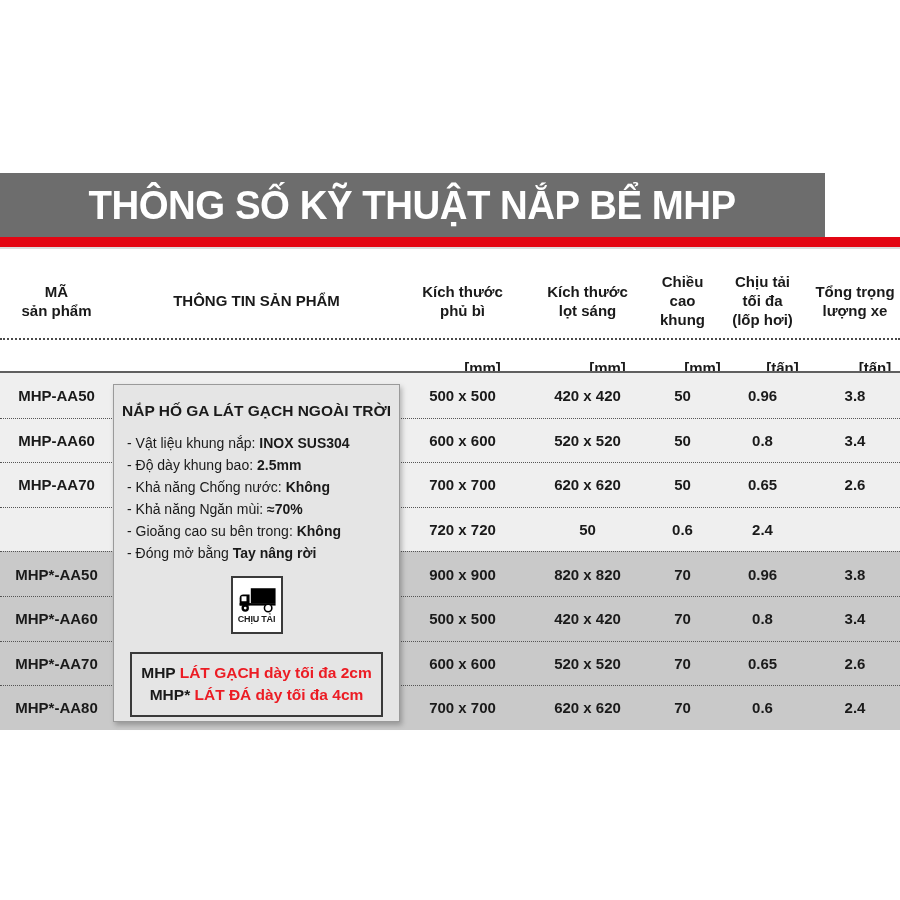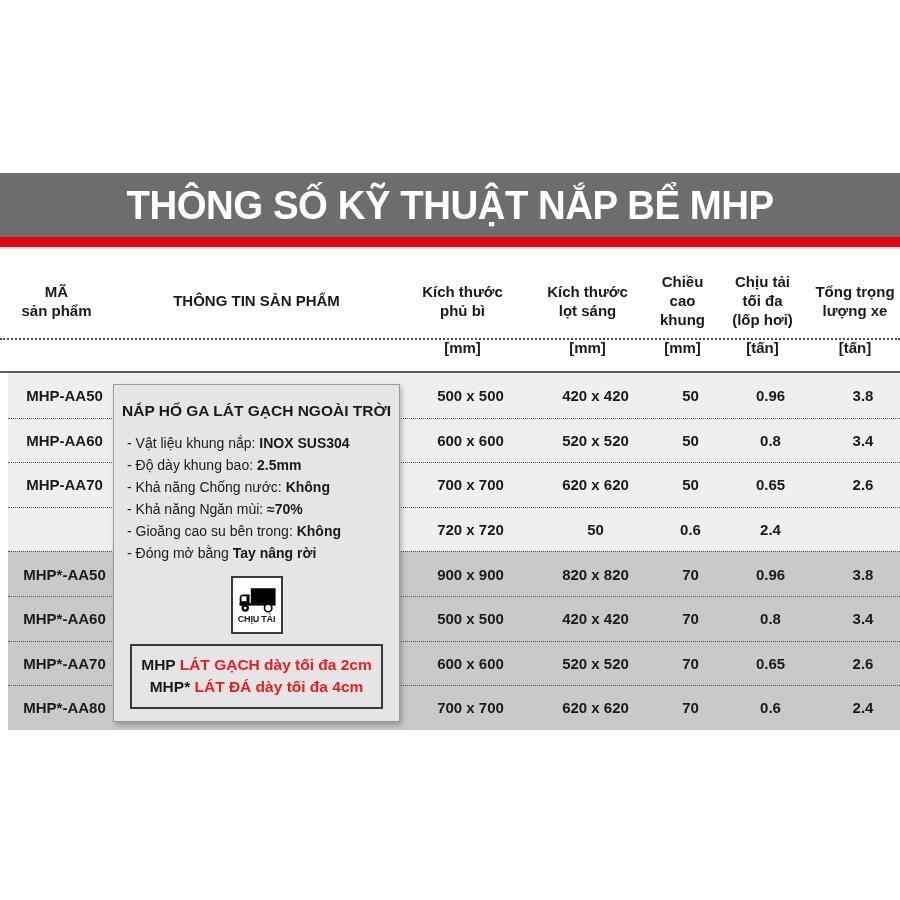--- a/index.html
+++ b/index.html
@@ -1,57 +1,57 @@
 <!DOCTYPE html>
 <html style="--band: #6d6d6d; --accent: #e30613; --notered: #ec1c24; --rowlight: #efefef; --rowdark: #c9c9c9;"><head>
 <meta charset="utf-8">
 <style>
   * { margin:0; padding:0; box-sizing:border-box; }
   html,body { width:900px; height:900px; background:#ffffff;
     font-family:"Liberation Sans","DejaVu Sans",sans-serif; color:#1a1a1a; }
   #page { position:relative; width:900px; height:900px; overflow:hidden; background:#fff; }
 
   
-  .band { position:absolute; left:0; top:173px; width:900px; height:64px;
+  .band { position:absolute; left:0; top:173px; width:825px; height:64px;
     background:var(--band,#6d6d6d); display:flex; align-items:center; justify-content:center; }
   .band-title { color:#fff; font-size:40px; font-weight:bold; letter-spacing:-0.5px;
     transform:scaleX(0.96); white-space:nowrap; }
   .redbar { position:absolute; left:0; top:237px; width:900px; height:10px; background:var(--accent,#e30613); }
   .band-shadow { position:absolute; left:0; top:247px; width:900px; height:2px; background:#dcdcdc; }
 
   
   .grid-cols { display:grid; grid-template-columns:113px 287px 125px 125px 65px 95px 90px; }
   .cell { display:flex; align-items:center; justify-content:center; text-align:center; }
 
   .thead { position:absolute; left:0; top:265px; width:748px; height:73px; }
   .thead .cell { font-weight:bold; font-size:15px; line-height:1.25; white-space:pre-line; height:73px; }
   .dotline { position:absolute; left:0; top:338px; width:900px; border-top:2px dotted #4a4a4a; }
-  .units { position:absolute; left:0; top:332px; width:776px; height:31px; }
+  .units { position:absolute; left:0; top:352px; width:776px; height:31px;padding-left:20px; }
   .units .cell { font-weight:bold; font-size:15px; height:31px; }
   .solidline { position:absolute; left:0; top:371px; width:900px; border-top:2px solid #5f5f5f; }
 
-  .tbody { position:absolute; left:0; top:373px; width:900px;padding-left:8px; }
+  .tbody { position:absolute; left:0; top:373px; width:900px; }
   .data-row { height:44.6px; }
   .data-row + .data-row { border-top:1px dotted #555; }
   .row-light { background:var(--rowlight,#efefef); }
   .row-dark  { background:var(--rowdark,#c9c9c9); }
   .data-row .cell { font-weight:bold; font-size:15px; height:100%; }
 
   
   .info-box { position:absolute; left:113px; top:384px; width:287px; height:338px;
     background:#e5e5e5; border:1px solid #9a9a9a; box-shadow:2px 3px 5px rgba(0,0,0,0.25);
     display:flex; flex-direction:column; align-items:center; z-index:5; }
   .info-title { margin-top:17px; font-size:15.5px; font-weight:bold; white-space:nowrap; }
   .info-list { width:100%; padding:12px 17px 0 13px; font-size:14px; }
   .spec { line-height:22px; white-space:nowrap; }
   .truck-box { margin-top:12px; width:52px; height:58px; border:2px solid #3a3a3a;
     display:flex; flex-direction:column; align-items:center; justify-content:center; background:#fff; }
   .truck-box svg { display:block; }
   .truck-label { font-size:9px; font-weight:bold; margin-top:1px; letter-spacing:-0.2px; }
-  .note-box { margin-top:10px; width:253px; border:2px solid #3a3a3a; padding:8px 2px;
+  .note-box { margin-top:18px; width:253px; border:2px solid #3a3a3a; padding:8px 2px;
     text-align:center; font-size:15.5px; font-weight:bold; line-height:1.45; }
   .note-line { white-space:nowrap; }
   .note-red { color:var(--notered,#ec1c24); }
 </style>
 </head>
 <body>
 
 <div id="page">
 
   <div class="band">

